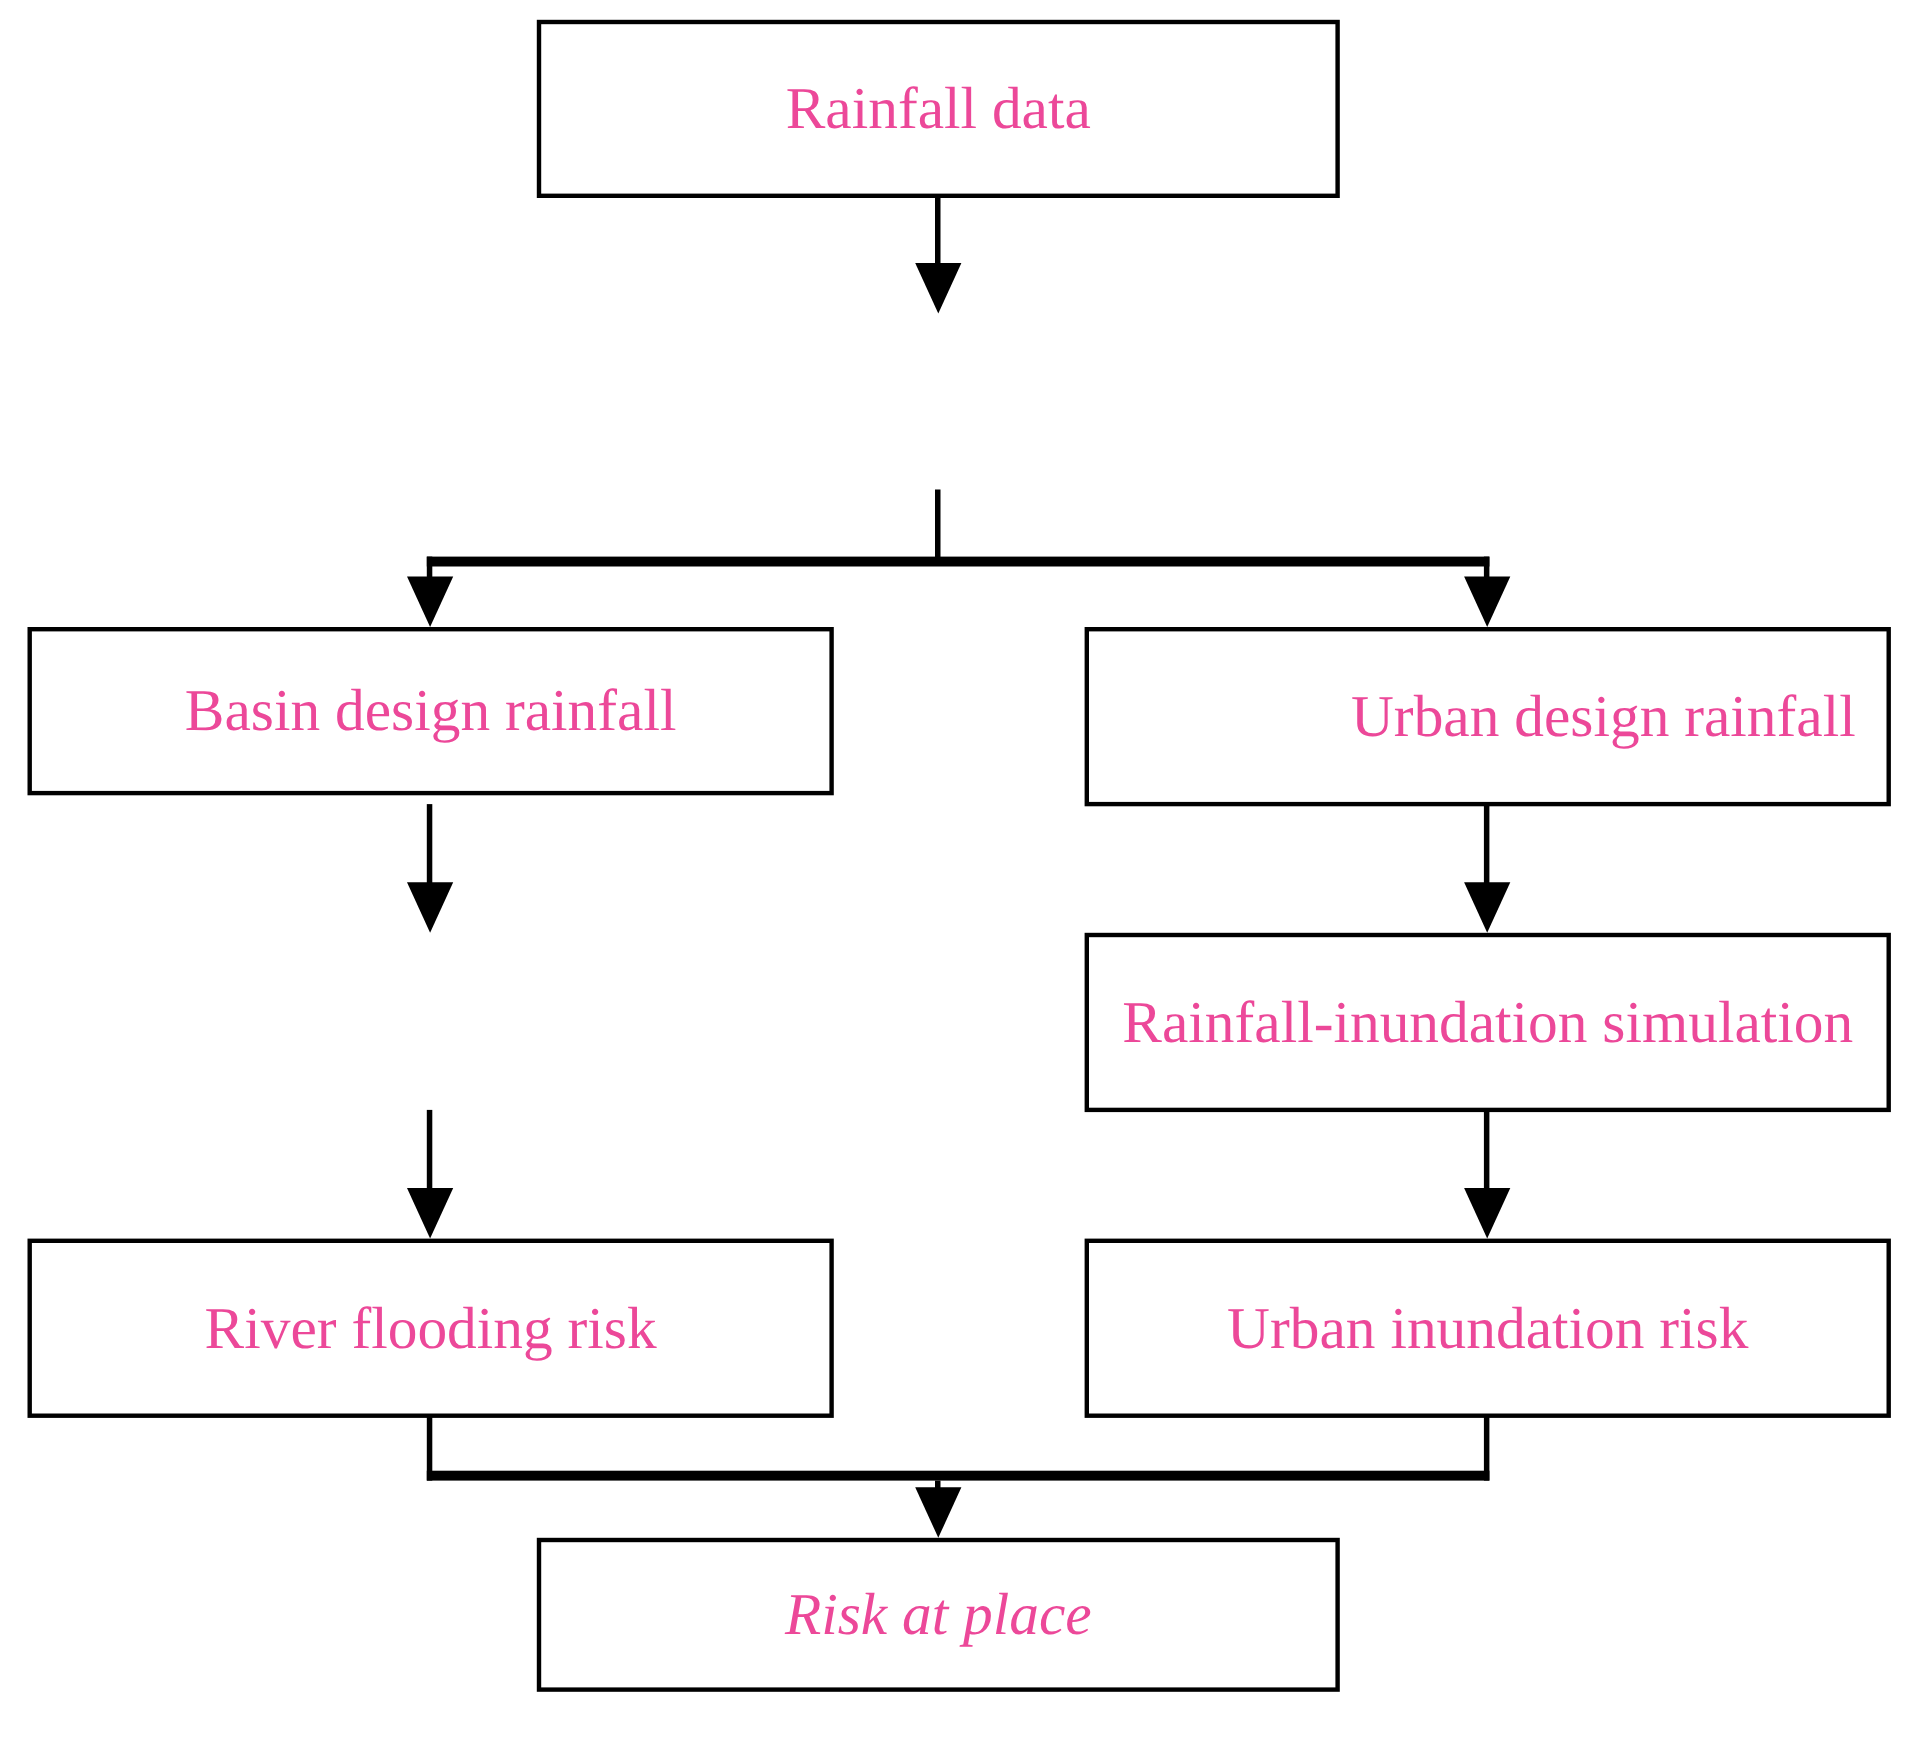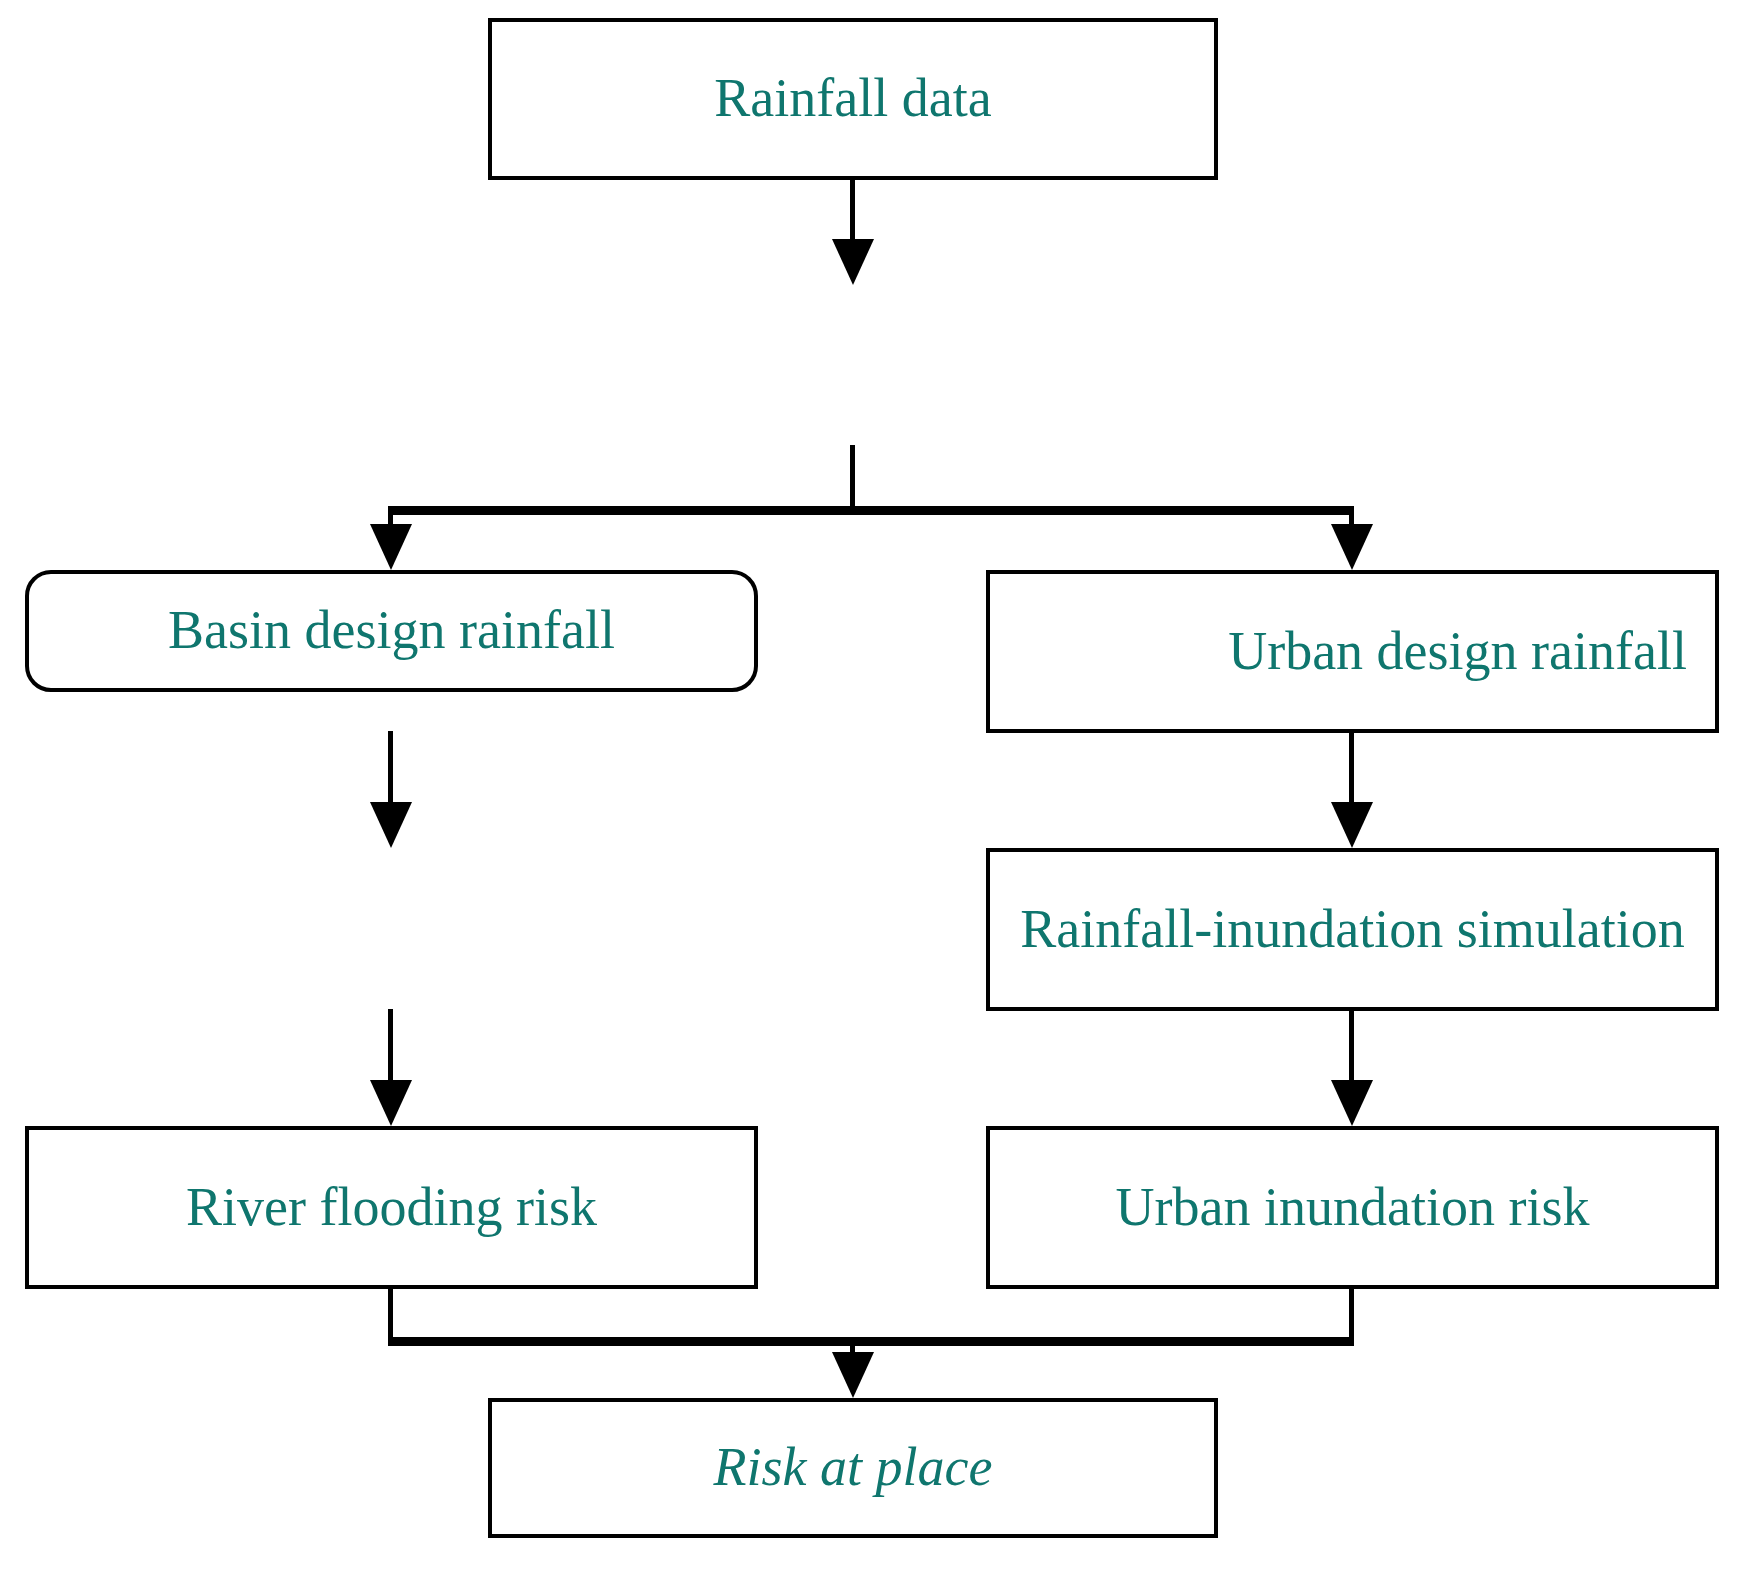--- a/index.html
+++ b/index.html
@@ -17,21 +17,21 @@
   }
   .node {
     position: absolute;
     box-sizing: border-box;
     border: 4px solid #000000;
     background: #ffffff;
     display: flex;
     align-items: center;
     justify-content: center;
     text-align: center;
-    color: #0f766e;
+    color: #ec4899;
     font-size: 54px;
     line-height: 1.32;
     padding: 0 28px;
   }
   .line {
     position: absolute;
     background: #000000;
   }
   .arrowhead {
     position: absolute;
@@ -45,21 +45,21 @@
 </head>
 <body>
 
 <div class="canvas">
 
   <div class="node" style="left:488px; top:18px; width:730px; height:162px;">
     <span>Rainfall data</span>
   </div>
 
 
-  <div class="node" style="left:25px; top:570px; width:733px; height:122px;border-radius:26px;">
+  <div class="node" style="left:25px; top:570px; width:733px; height:153px;">
     <span>Basin design rainfall</span>
   </div>
 
   <div class="node" style="left:986px; top:570px; width:733px; height:163px;justify-content:flex-end;">
     <span>Urban design rainfall</span>
   </div>
 
 
   <div class="node" style="left:986px; top:848px; width:733px; height:163px;">
     <span>Rainfall-inundation simulation</span>

